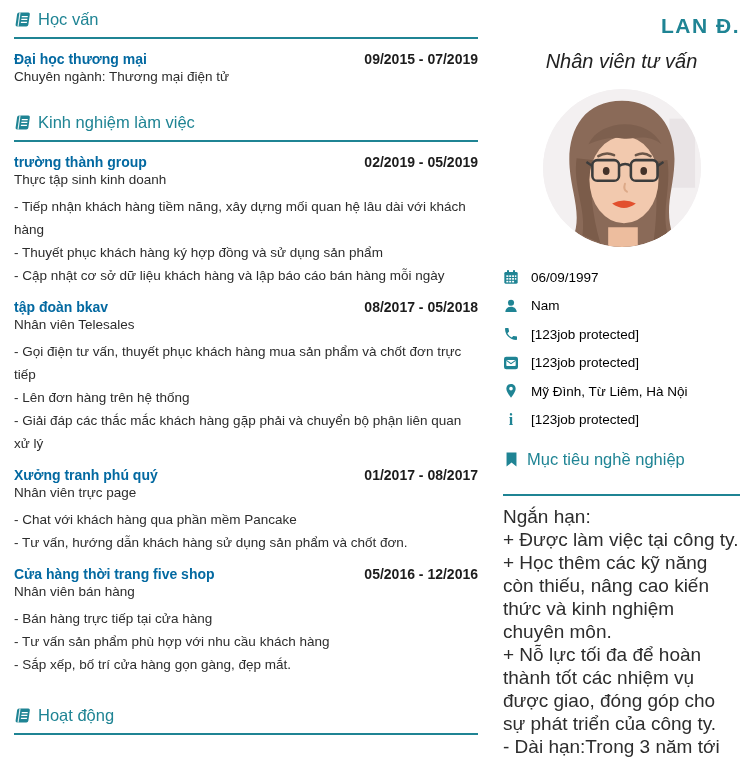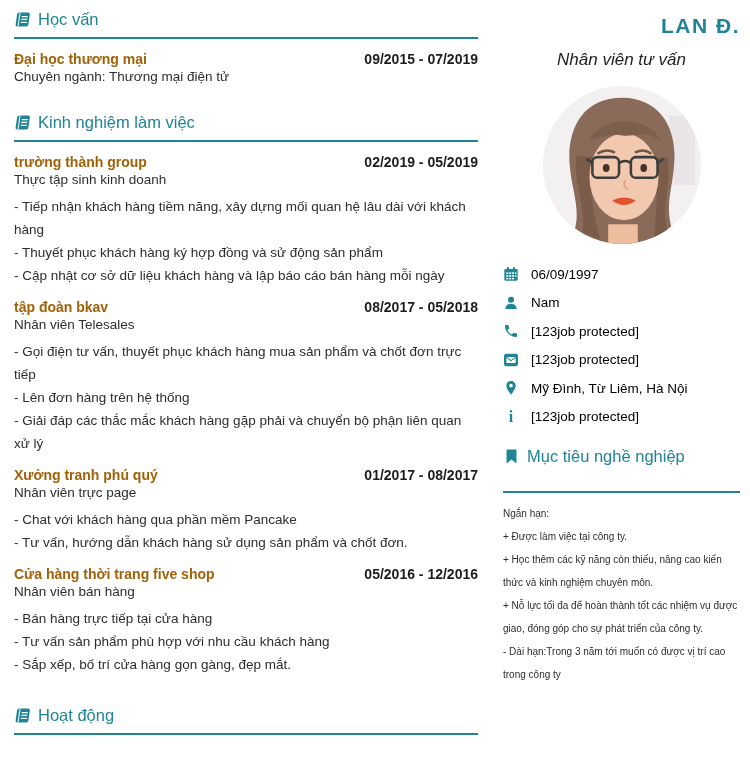--- a/index.html
+++ b/index.html
@@ -13,45 +13,45 @@
   .section { margin-top:26px; }
   .section:first-child { margin-top:2px; }
   .section-head { display:flex; align-items:center; gap:7px;
     border-bottom:2px solid #1f8494; padding-bottom:8px; }
   .section-title { color:#1f8494; font-size:16.5px; font-weight:normal; }
   .sec-icon { width:17px; height:17px; flex:0 0 auto; display:block; }
 
   
   .entry { margin-top:12px; }
   .entry-head { display:flex; justify-content:space-between; align-items:baseline; }
-  .entry-name { font-weight:bold; font-size:14px; color:#a16207; }
+  .entry-name { font-weight:bold; font-size:14px; color:#0369a1; }
   .entry-period { font-weight:bold; font-size:14px; color:#1c1c1c; white-space:nowrap; }
   .entry-sub { font-size:13.5px; line-height:20px; color:#2d2d2d; }
   .bullets { margin-top:5px; }
   .bullet { font-size:13.5px; line-height:23px; color:#2d2d2d; }
 
   
   .person-name { margin-top:6px; text-align:right; color:#1f8494;
     font-size:21px; font-weight:bold; letter-spacing:1.5px; }
   .person-title { margin-top:12px; text-align:center; font-style:italic;
-    font-size:17px; color:#222; }
+    font-size:20px; color:#222; }
   .photo-wrap { margin:16px auto 0; width:158px; height:158px; border-radius:50%;
     overflow:hidden; background:#f3f0f1; }
   .photo-wrap svg { display:block; }
 
   .contact { margin-top:16px; }
   .contact-row { display:flex; align-items:center; gap:12px; height:28.5px; }
   .c-icon { width:16px; height:16px; flex:0 0 auto; display:block; }
   .c-text { font-size:13.5px; color:#000000; }
   .info-glyph { width:16px; text-align:center; font-family:"Liberation Serif", serif;
     font-weight:bold; font-size:16px; color:#1f8494; line-height:16px; flex:0 0 auto; }
 
   .r-section { margin-top:16px; }
   .r-section .section-head { padding-bottom:25px; }
-  .para { font-size:10px; line-height:23px; color:#2d2d2d; }
+  .para { font-size:19px; line-height:23px; color:#2d2d2d; }
   .para:first-of-type { margin-top:9px; }
 </style>
 </head>
 <body>
 
 <svg width="0" height="0" style="position:absolute">
   <defs>
     <g id="book" fill="#1f8494">
       <g transform="skewX(-8) translate(3,0)">
         <rect x="2" y="2" width="18" height="20" rx="2.5"></rect>
@@ -135,21 +135,21 @@
       </div>
 
       <div class="entry">
         <div class="entry-head">
           <span class="entry-name">trường thành group</span>
           <span class="entry-period">02/2019 - 05/2019</span>
         </div>
         <div class="entry-sub">Thực tập sinh kinh doanh</div>
         <div class="bullets">
           <div class="bullet">- Tiếp nhận khách hàng tiềm năng, xây dựng mối quan hệ lâu dài với khách hàng</div>
-          <div class="bullet">- Thuyết phục khách hàng ký hợp đồng và sử động sản phẩm</div>
+          <div class="bullet">- Thuyết phục khách hàng ký hợp đồng và sử dụng sản phẩm</div>
           <div class="bullet">- Cập nhật cơ sở dữ liệu khách hàng và lập báo cáo bán hàng mỗi ngày</div>
         </div>
       </div>
 
       <div class="entry">
         <div class="entry-head">
           <span class="entry-name">tập đoàn bkav</span>
           <span class="entry-period">08/2017 - 05/2018</span>
         </div>
         <div class="entry-sub">Nhân viên Telesales</div>

